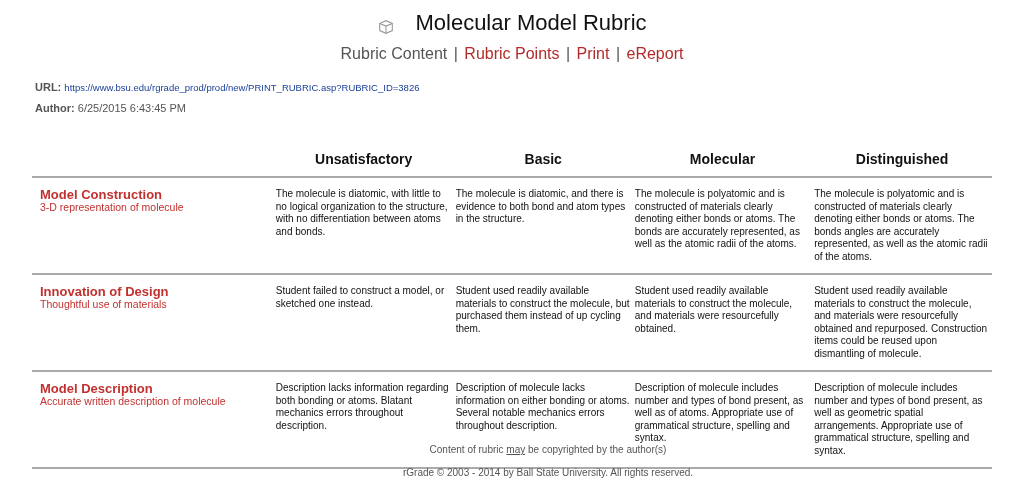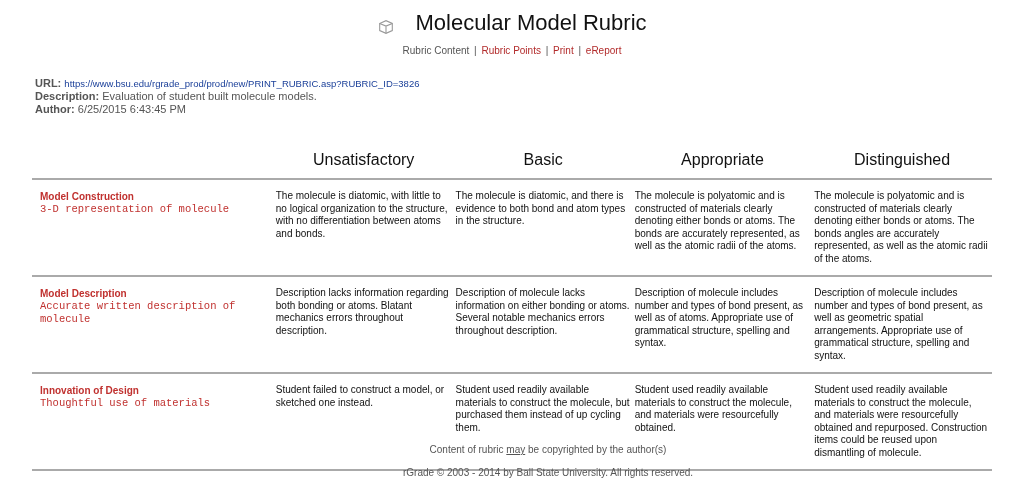--- a/index.html
+++ b/index.html
@@ -1,35 +1,35 @@
 <!DOCTYPE html>
 <html><head>
 <meta charset="utf-8">
 <style>
   html, body { margin: 0; padding: 0; background: #ffffff; }
   body { width: 1024px; height: 487px; position: relative; font-family: "Liberation Sans", sans-serif; color: #222; overflow: hidden; }
   .header { position: absolute; top: 10px; left: 0; width: 1024px; text-align: center; }
   .title-row { display: inline-flex; align-items: flex-end; gap: 20px; }
   .title { font-size: 22px; color: #111; letter-spacing: 0px; }
   .cube { width: 18px; height: 18px; display: inline-block; }
-  .nav { margin-top: 5px; font-size: 10px; color: #555; }
+  .nav { margin-top: 5px; font-size: 16px; color: #555; }
   .nav a { text-decoration: none; color: #b22b2b; }
   .nav .current { color: #555; }
   .nav .sep { color: #555; margin: 0 2px; }
-  .meta { position: absolute; top: 77px; left: 35px; font-size: 11px; color: #555; line-height: 13px; }
+  .meta { position: absolute; top: 77px; left: 35px; font-size: 11px; color: #555; line-height: 21px; }
   .meta .k { font-weight: bold; color: #555; }
   .meta a { color: #1a3f99; text-decoration: none; font-size: 9.5px; }
   table.rubric { position: absolute; top: 148px; left: 32px; width: 960px; border-collapse: collapse; font-size: 10px; color: #111; }
-  table.rubric th { font-size: 16px; font-weight: normal; text-align: center; padding: 3px 2px 9px 2px; color: #111; }
+  table.rubric th { font-size: 14px; font-weight: bold; text-align: center; padding: 3px 2px 9px 2px; color: #111; }
   table.rubric td { vertical-align: top; line-height: 12.5px; padding: 10px 2px 10px 2px; }
   table.rubric tr.hdr { border-bottom: 2px solid #aaaaaa; }
   table.rubric tr.row { border-bottom: 2px solid #aaaaaa; }
   td.crit { width: 234px; padding-left: 8px !important; }
-  .crit-name { font-weight: bold; color: #c0312f; font-size: 10px; line-height: 13px; }
-  .crit-desc { color: #c0312f; font-size: 10.5px; line-height: 13px; font-family: Liberation Mono, monospace; }
+  .crit-name { font-weight: bold; color: #c0312f; font-size: 13px; line-height: 13px; }
+  .crit-desc { color: #c0312f; font-size: 10.5px; line-height: 13px; }
   td.cell { width: 177px; }
   .row1 td { height: 58px; }
   .row2 td { height: 54px; }
   .row3 td { height: 53px; }
   .footer { position: absolute; left: 0; width: 1024px; text-align: center; font-size: 10px; color: #555; padding-left: 36px; }
   .f1 { top: 444px; }
   .f2 { top: 467px; }
   .u { text-decoration: underline; }
 </style>
 </head>
@@ -53,67 +53,63 @@
     <a href="#">eReport</a>
   </div>
 </div>
 
 <div class="meta">
   <div>
     <span class="k">URL:</span>
     <a href="#">https://www.bsu.edu/rgrade_prod/prod/new/PRINT_RUBRIC.asp?RUBRIC_ID=3826</a>
   </div>
   <div>
-    <span class="k">Description:</span>
-    <span>Evaluation of student built molecule models.</span>
-  </div>
-  <div>
     <span class="k">Author:</span>
     <span>6/25/2015 6:43:45 PM</span>
   </div>
 </div>
 
 <table class="rubric">
   <tbody>
       <tr class="hdr">
     <th></th>
     <th>Unsatisfactory</th>
     <th>Basic</th>
-    <th>Appropriate</th>
+    <th>Molecular</th>
     <th>Distinguished</th>
   </tr>
   <tr class="row row1">
     <td class="crit">
       <div class="crit-name">Model Construction</div>
       <div class="crit-desc">3-D representation of molecule</div>
     </td>
     <td class="cell">The molecule is diatomic, with little to no logical organization to the structure, with no differentiation between atoms and bonds.</td>
     <td class="cell">The molecule is diatomic, and there is evidence to both bond and atom types in the structure.</td>
     <td class="cell">The molecule is polyatomic and is constructed of materials clearly denoting either bonds or atoms. The bonds are accurately represented, as well as the atomic radii of the atoms.</td>
     <td class="cell">The molecule is polyatomic and is constructed of materials clearly denoting either bonds or atoms. The bonds angles are accurately represented, as well as the atomic radii of the atoms.</td>
   </tr>
+  <tr class="row row3">
+    <td class="crit">
+      <div class="crit-name">Innovation of Design</div>
+      <div class="crit-desc">Thoughtful use of materials</div>
+    </td>
+    <td class="cell">Student failed to construct a model, or sketched one instead.</td>
+    <td class="cell">Student used readily available materials to construct the molecule, but purchased them instead of up cycling them.</td>
+    <td class="cell">Student used readily available materials to construct the molecule, and materials were resourcefully obtained.</td>
+    <td class="cell">Student used readily available materials to construct the molecule, and materials were resourcefully obtained and repurposed. Construction items could be reused upon dismantling of molecule.</td>
+  </tr>
   <tr class="row row2">
     <td class="crit">
       <div class="crit-name">Model Description</div>
       <div class="crit-desc">Accurate written description of molecule</div>
     </td>
     <td class="cell">Description lacks information regarding both bonding or atoms. Blatant mechanics errors throughout description.</td>
     <td class="cell">Description of molecule lacks information on either bonding or atoms. Several notable mechanics errors throughout description.</td>
     <td class="cell">Description of molecule includes number and types of bond present, as well as of atoms. Appropriate use of grammatical structure, spelling and syntax.</td>
     <td class="cell">Description of molecule includes number and types of bond present, as well as geometric spatial arrangements. Appropriate use of grammatical structure, spelling and syntax.</td>
   </tr>
-  <tr class="row row3">
-    <td class="crit">
-      <div class="crit-name">Innovation of Design</div>
-      <div class="crit-desc">Thoughtful use of materials</div>
-    </td>
-    <td class="cell">Student failed to construct a model, or sketched one instead.</td>
-    <td class="cell">Student used readily available materials to construct the molecule, but purchased them instead of up cycling them.</td>
-    <td class="cell">Student used readily available materials to construct the molecule, and materials were resourcefully obtained.</td>
-    <td class="cell">Student used readily available materials to construct the molecule, and materials were resourcefully obtained and repurposed. Construction items could be reused upon dismantling of molecule.</td>
-  </tr>
 </tbody>
   </table>
 
 <div class="footer f1">
   <span>Content of rubric </span><span class="u">may</span><span> be copyrighted by the author(s)</span>
 </div>
 <div class="footer f2">rGrade © 2003 - 2014 by Ball State University. All rights reserved.</div>
 
 </body></html>

